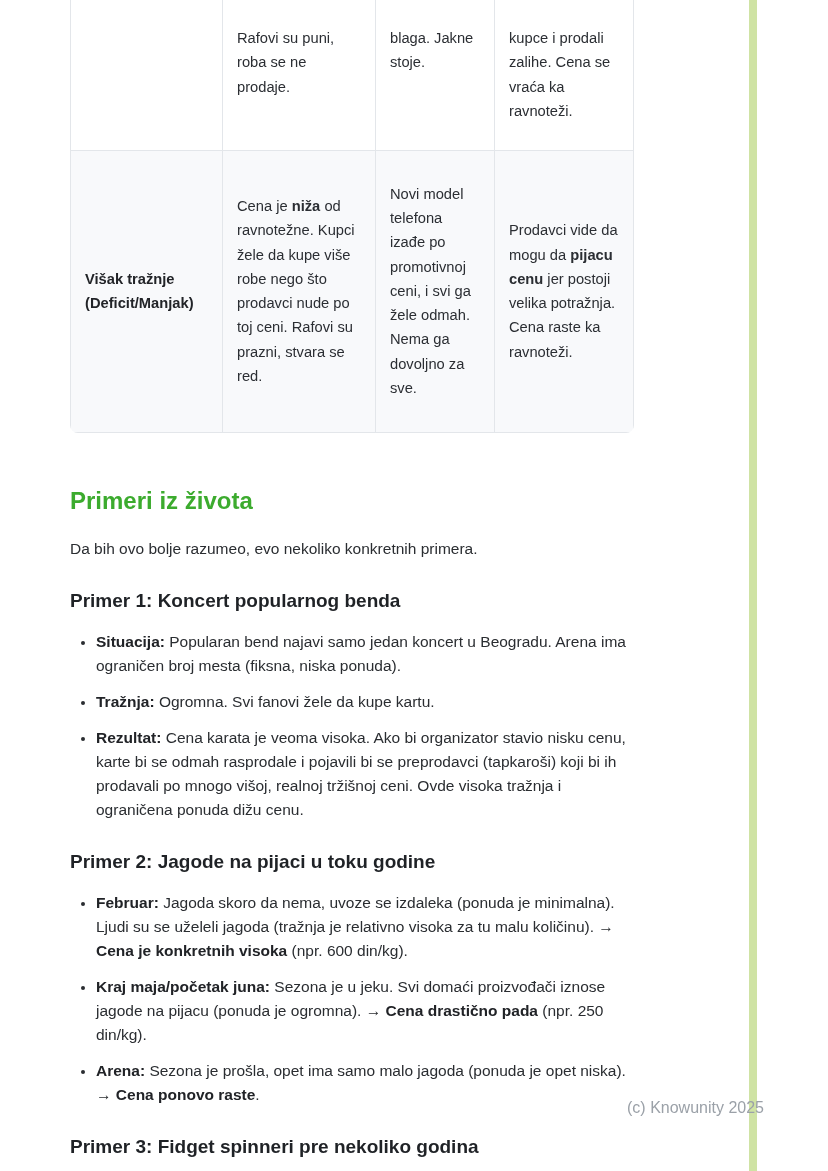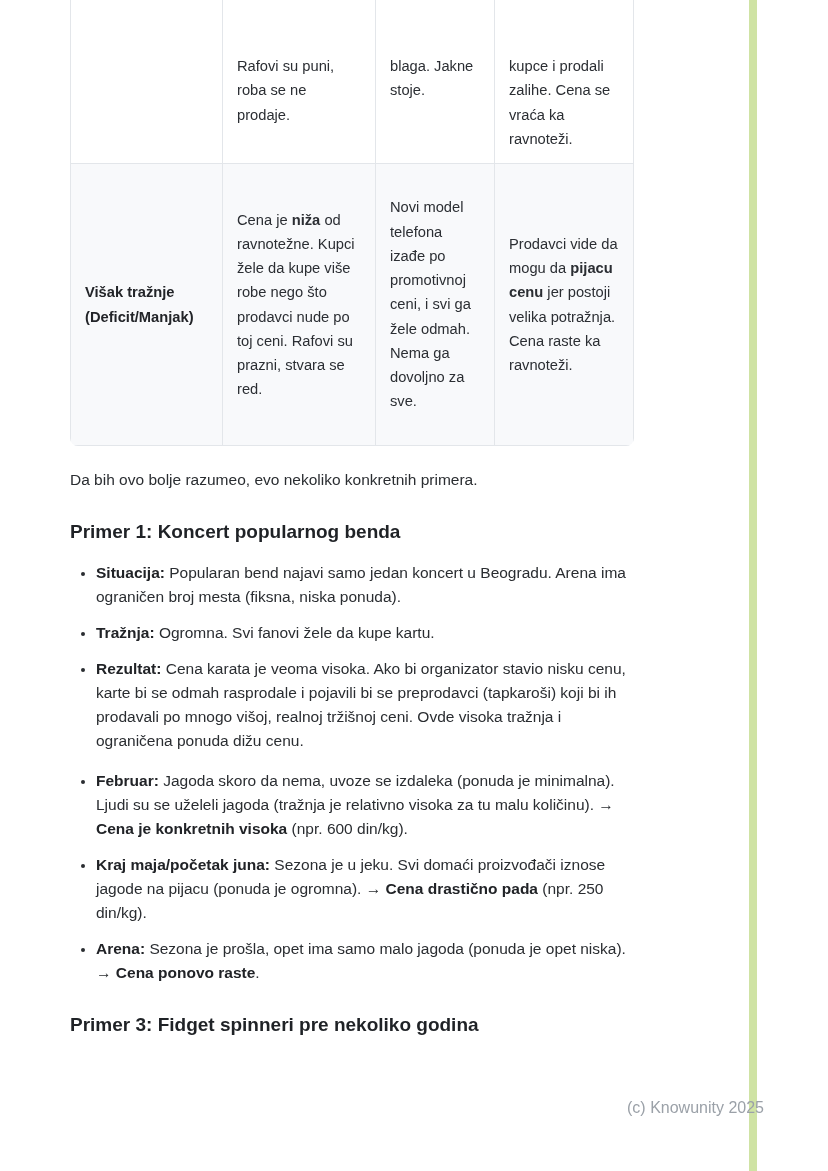--- a/index.html
+++ b/index.html
@@ -26,21 +26,21 @@
   .content{position:absolute;left:70px;top:0;width:564px;z-index:2;}
 
   
   .tablewrap{border-radius:0 0 8px 8px;overflow:hidden;}
   table{
     width:563px;border-collapse:collapse;table-layout:fixed;
     font-size:14.7px;line-height:1.65;color:#2b2e33;
   }
   col.w1{width:152px;} col.w2{width:153px;} col.w3{width:119px;} col.w4{width:139px;}
   td{border:1px solid var(--table-border);padding:12px 14px;vertical-align:middle;}
-  tr.partial td{border-top:none;vertical-align:top;padding-top:54px;height:150px;background:#ffffff;}
+  tr.partial td{border-top:none;vertical-align:top;padding-top:26px;height:150px;background:#ffffff;}
   tr.demand td{height:282px;background:var(--row-alt);}
   td.term{font-weight:700;color:#222428;}
   td b, td strong{font-weight:700;}
 
   
   h2{
     margin-top:54px;
     font-size:24px;font-weight:700;color:var(--green);
     line-height:1.2;
   }
@@ -86,35 +86,37 @@
             </td>
             <td><span>Novi model telefona izađe po promotivnoj ceni, i svi ga žele odmah. Nema ga dovoljno za sve.</span></td>
             <td>
               <span>Prodavci vide da mogu da </span><strong>pijacu cenu</strong><span> jer postoji velika potražnja. Cena raste ka ravnoteži.</span>
             </td>
           </tr>
         </tbody>
       </table>
     </div>
 
+    <h2>Primeri iz života</h2>
     <p class="intro">Da bih ovo bolje razumeo, evo nekoliko konkretnih primera.</p>
 
     <h3>Primer 1: Koncert popularnog benda</h3>
     <ul>
       <li>
         <strong>Situacija:</strong><span> Popularan bend najavi samo jedan koncert u Beogradu. Arena ima ograničen broj mesta (fiksna, niska ponuda).</span>
       </li>
       <li>
         <strong>Tražnja:</strong><span> Ogromna. Svi fanovi žele da kupe kartu.</span>
       </li>
       <li>
         <strong>Rezultat:</strong><span> Cena karata je veoma visoka. Ako bi organizator stavio nisku cenu, karte bi se odmah rasprodale i pojavili bi se preprodavci (tapkaroši) koji bi ih prodavali po mnogo višoj, realnoj tržišnoj ceni. Ovde visoka tražnja i ograničena ponuda dižu cenu.</span>
       </li>
     </ul>
 
+    <h3>Primer 2: Jagode na pijaci u toku godine</h3>
     <ul>
       <li>
         <strong>Februar:</strong><span> Jagoda skoro da nema, uvoze se izdaleka (ponuda je minimalna). Ljudi su se uželeli jagoda (tražnja je relativno visoka za tu malu količinu). → </span><strong>Cena je konkretnih visoka</strong><span> (npr. 600 din/kg).</span>
       </li>
       <li>
         <strong>Kraj maja/početak juna:</strong><span> Sezona je u jeku. Svi domaći proizvođači iznose jagode na pijacu (ponuda je ogromna). → </span><strong>Cena drastično pada</strong><span> (npr. 250 din/kg).</span>
       </li>
       <li>
         <strong>Arena:</strong><span> Sezona je prošla, opet ima samo malo jagoda (ponuda je opet niska). → </span><strong>Cena ponovo raste</strong><span>.</span>
       </li>

